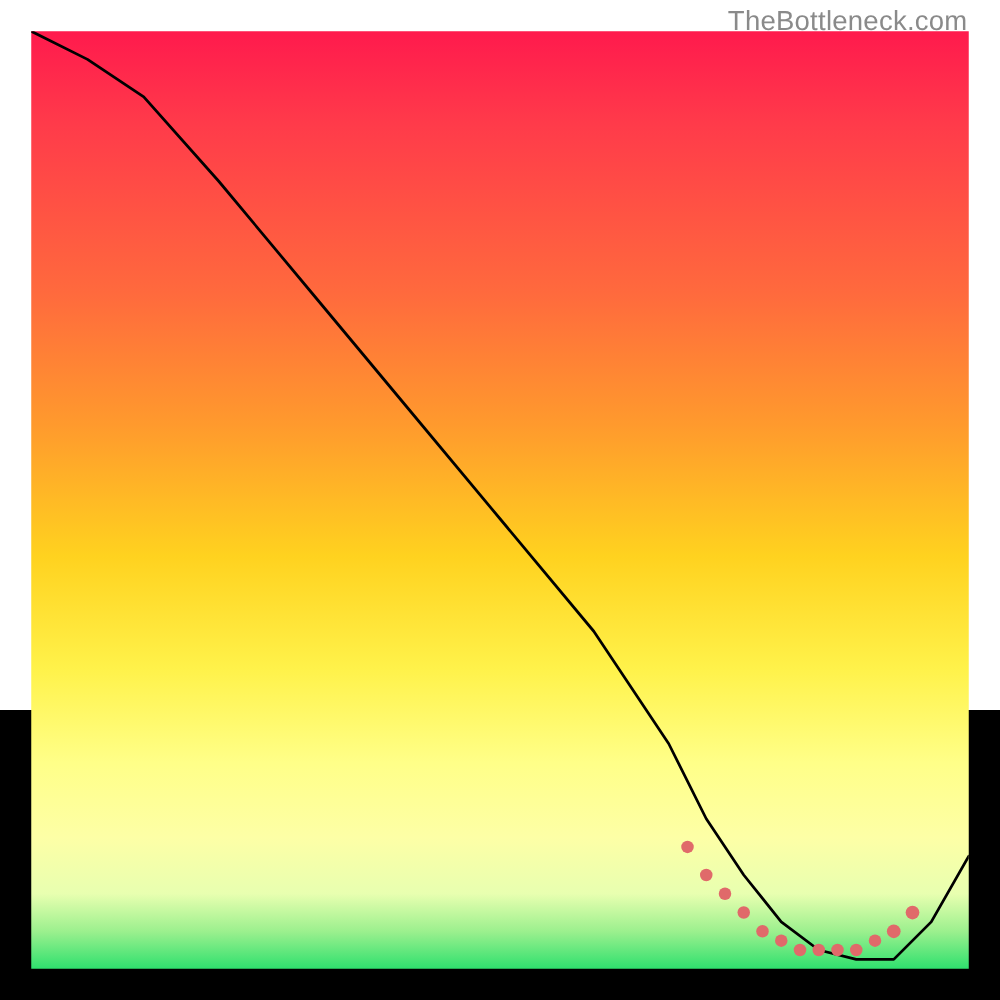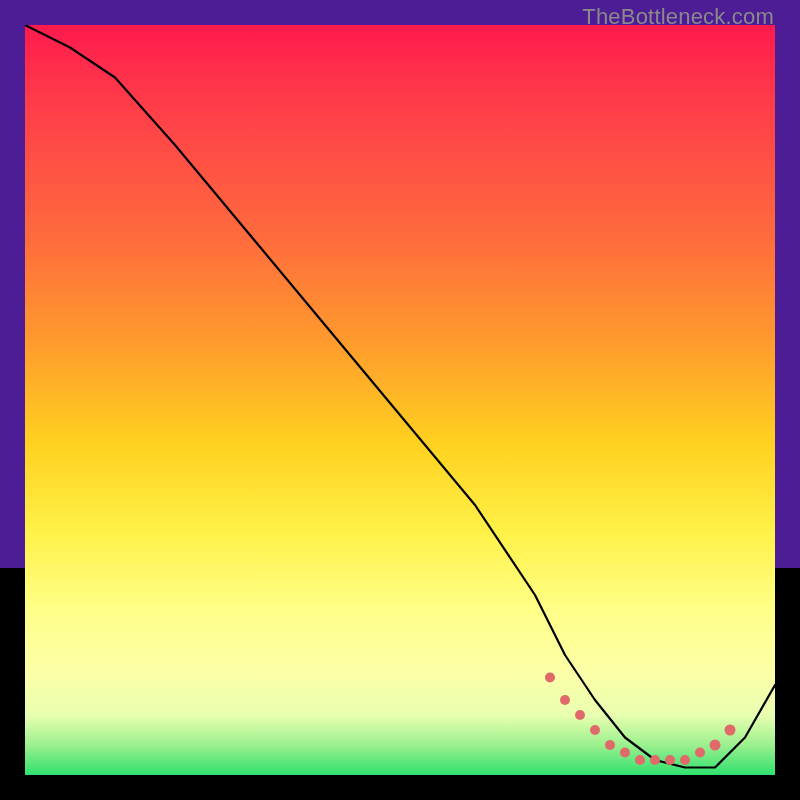--- a/index.html
+++ b/index.html
@@ -8,21 +8,21 @@
     width: 800px;
     height: 800px;
     background: #000;
     overflow: hidden;
     font-family: Arial, Helvetica, sans-serif;
   }
   .frame {
     position: relative;
     width: 800px;
     height: 568px;
-    background: #4c1d95;
+    background: #ffffff;
   }
   .plot {
     position: absolute;
     left: 25px;
     top: 25px;
     width: 750px;
     height: 750px;
     
     background: linear-gradient(
       to bottom,

